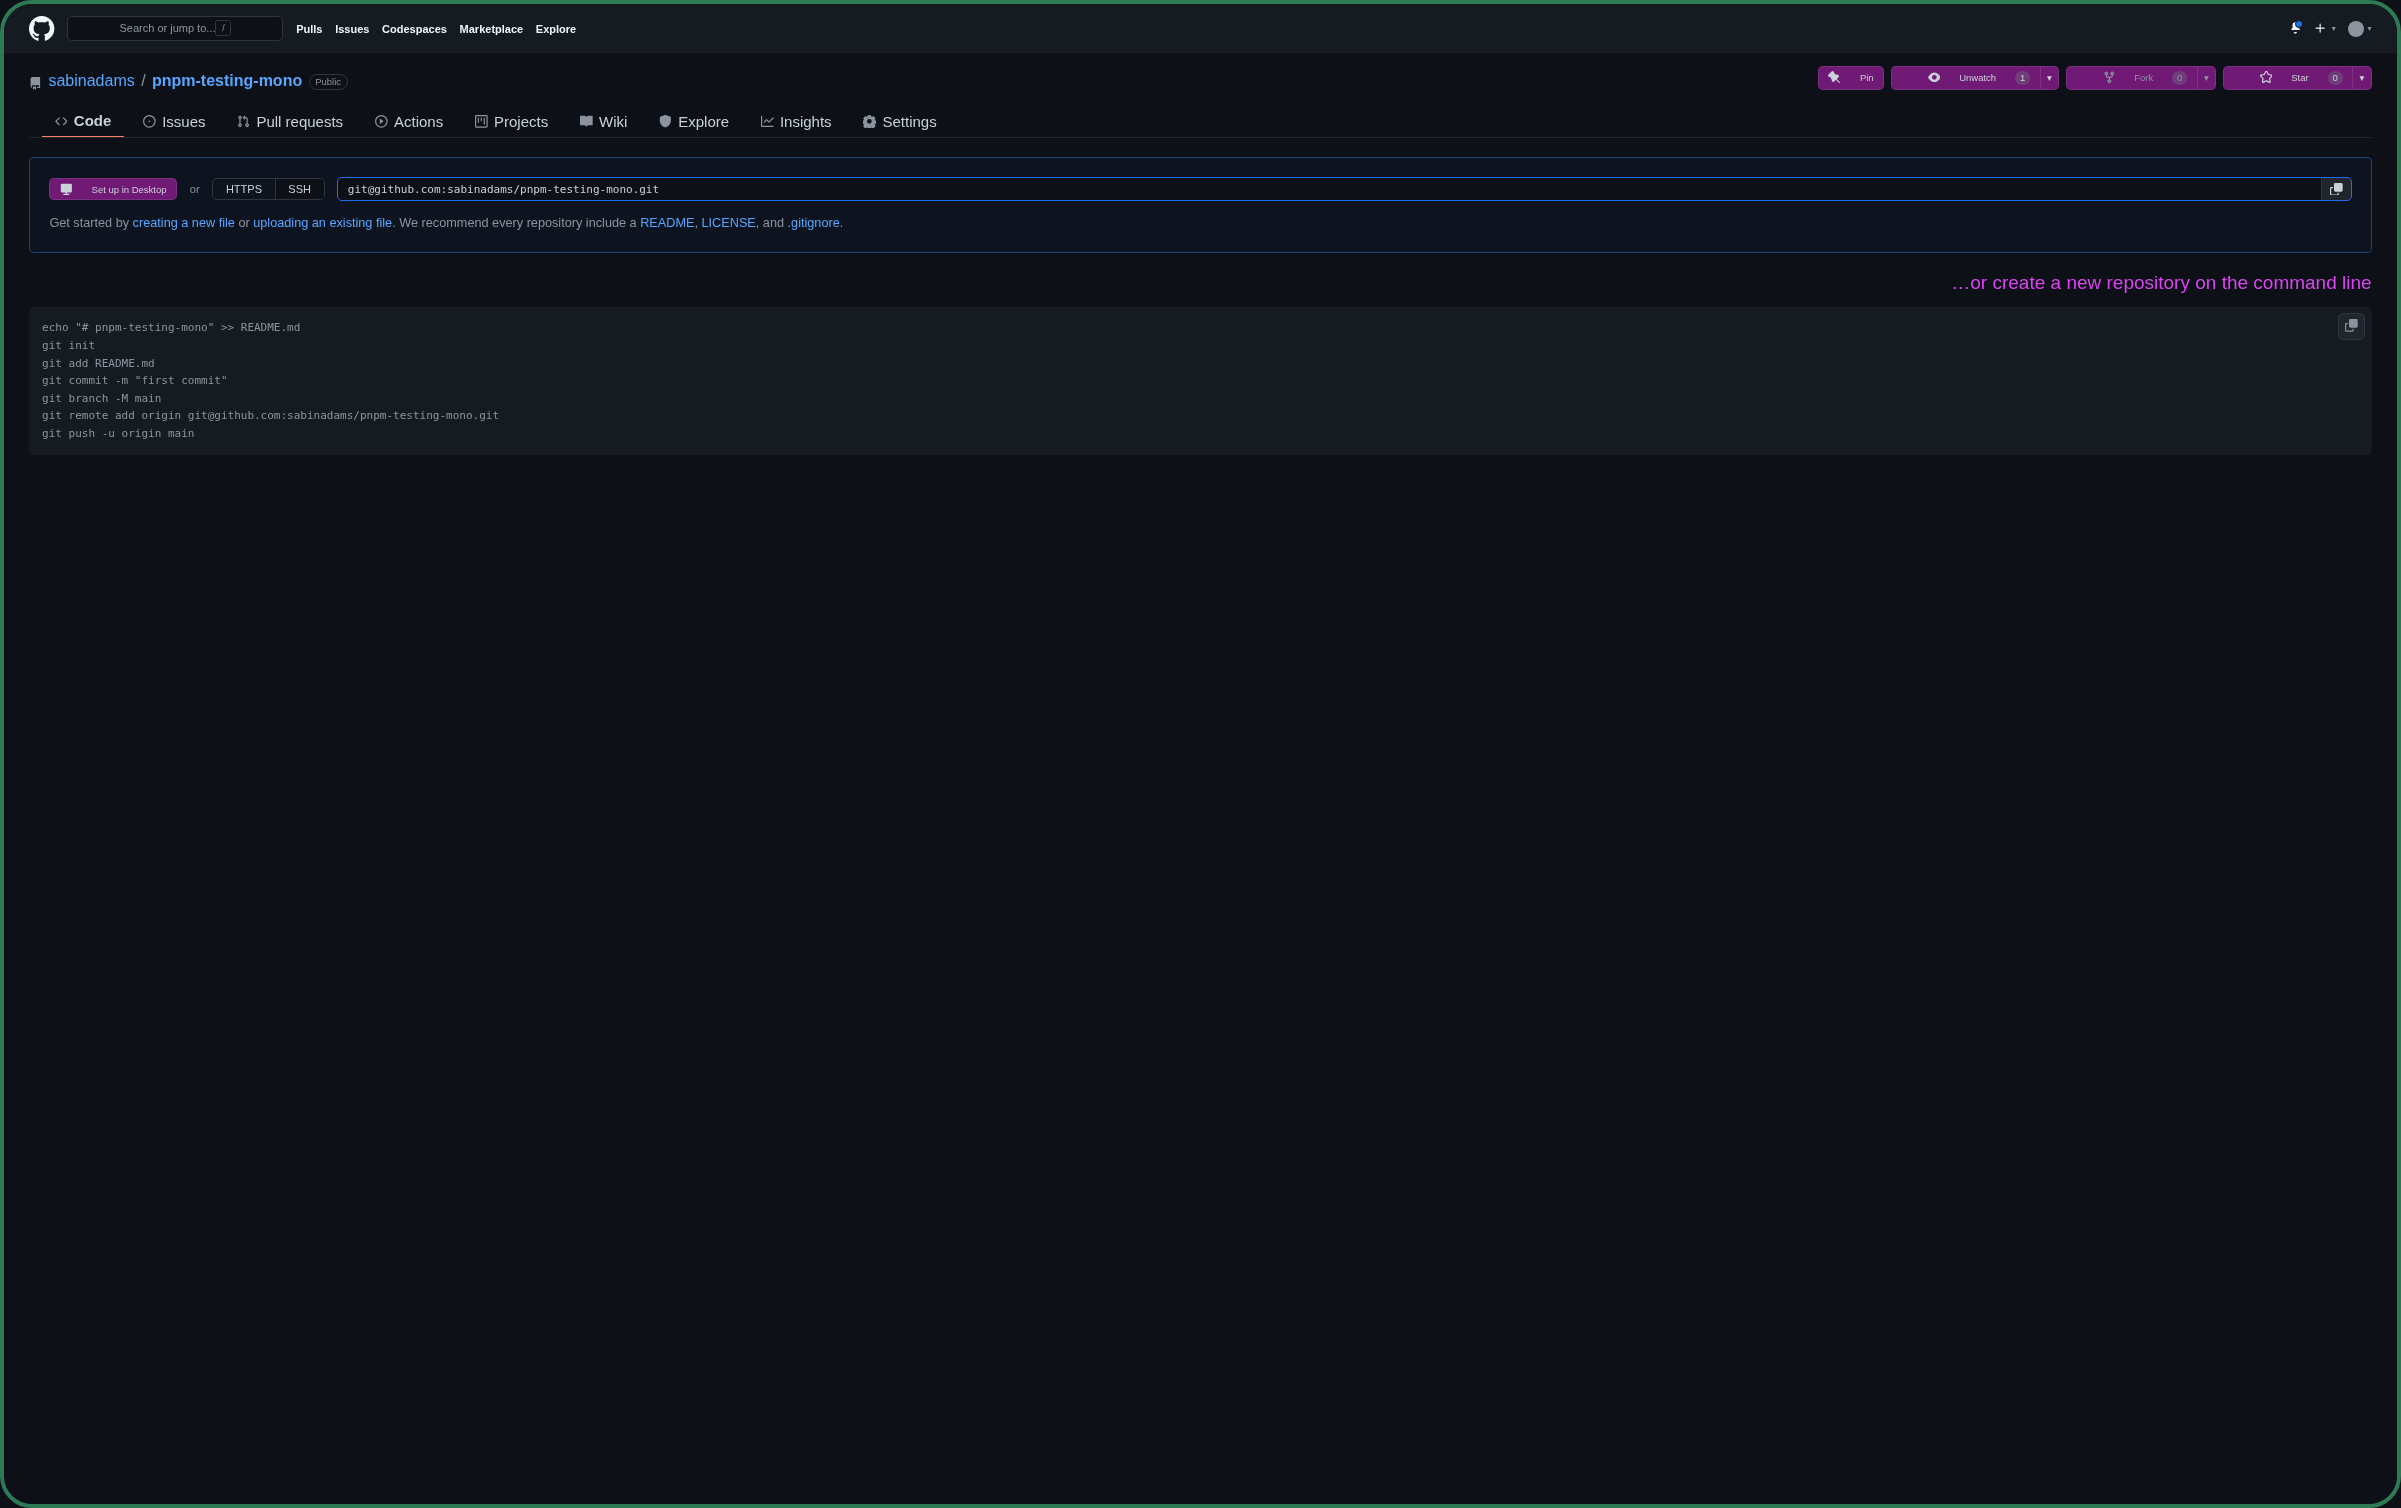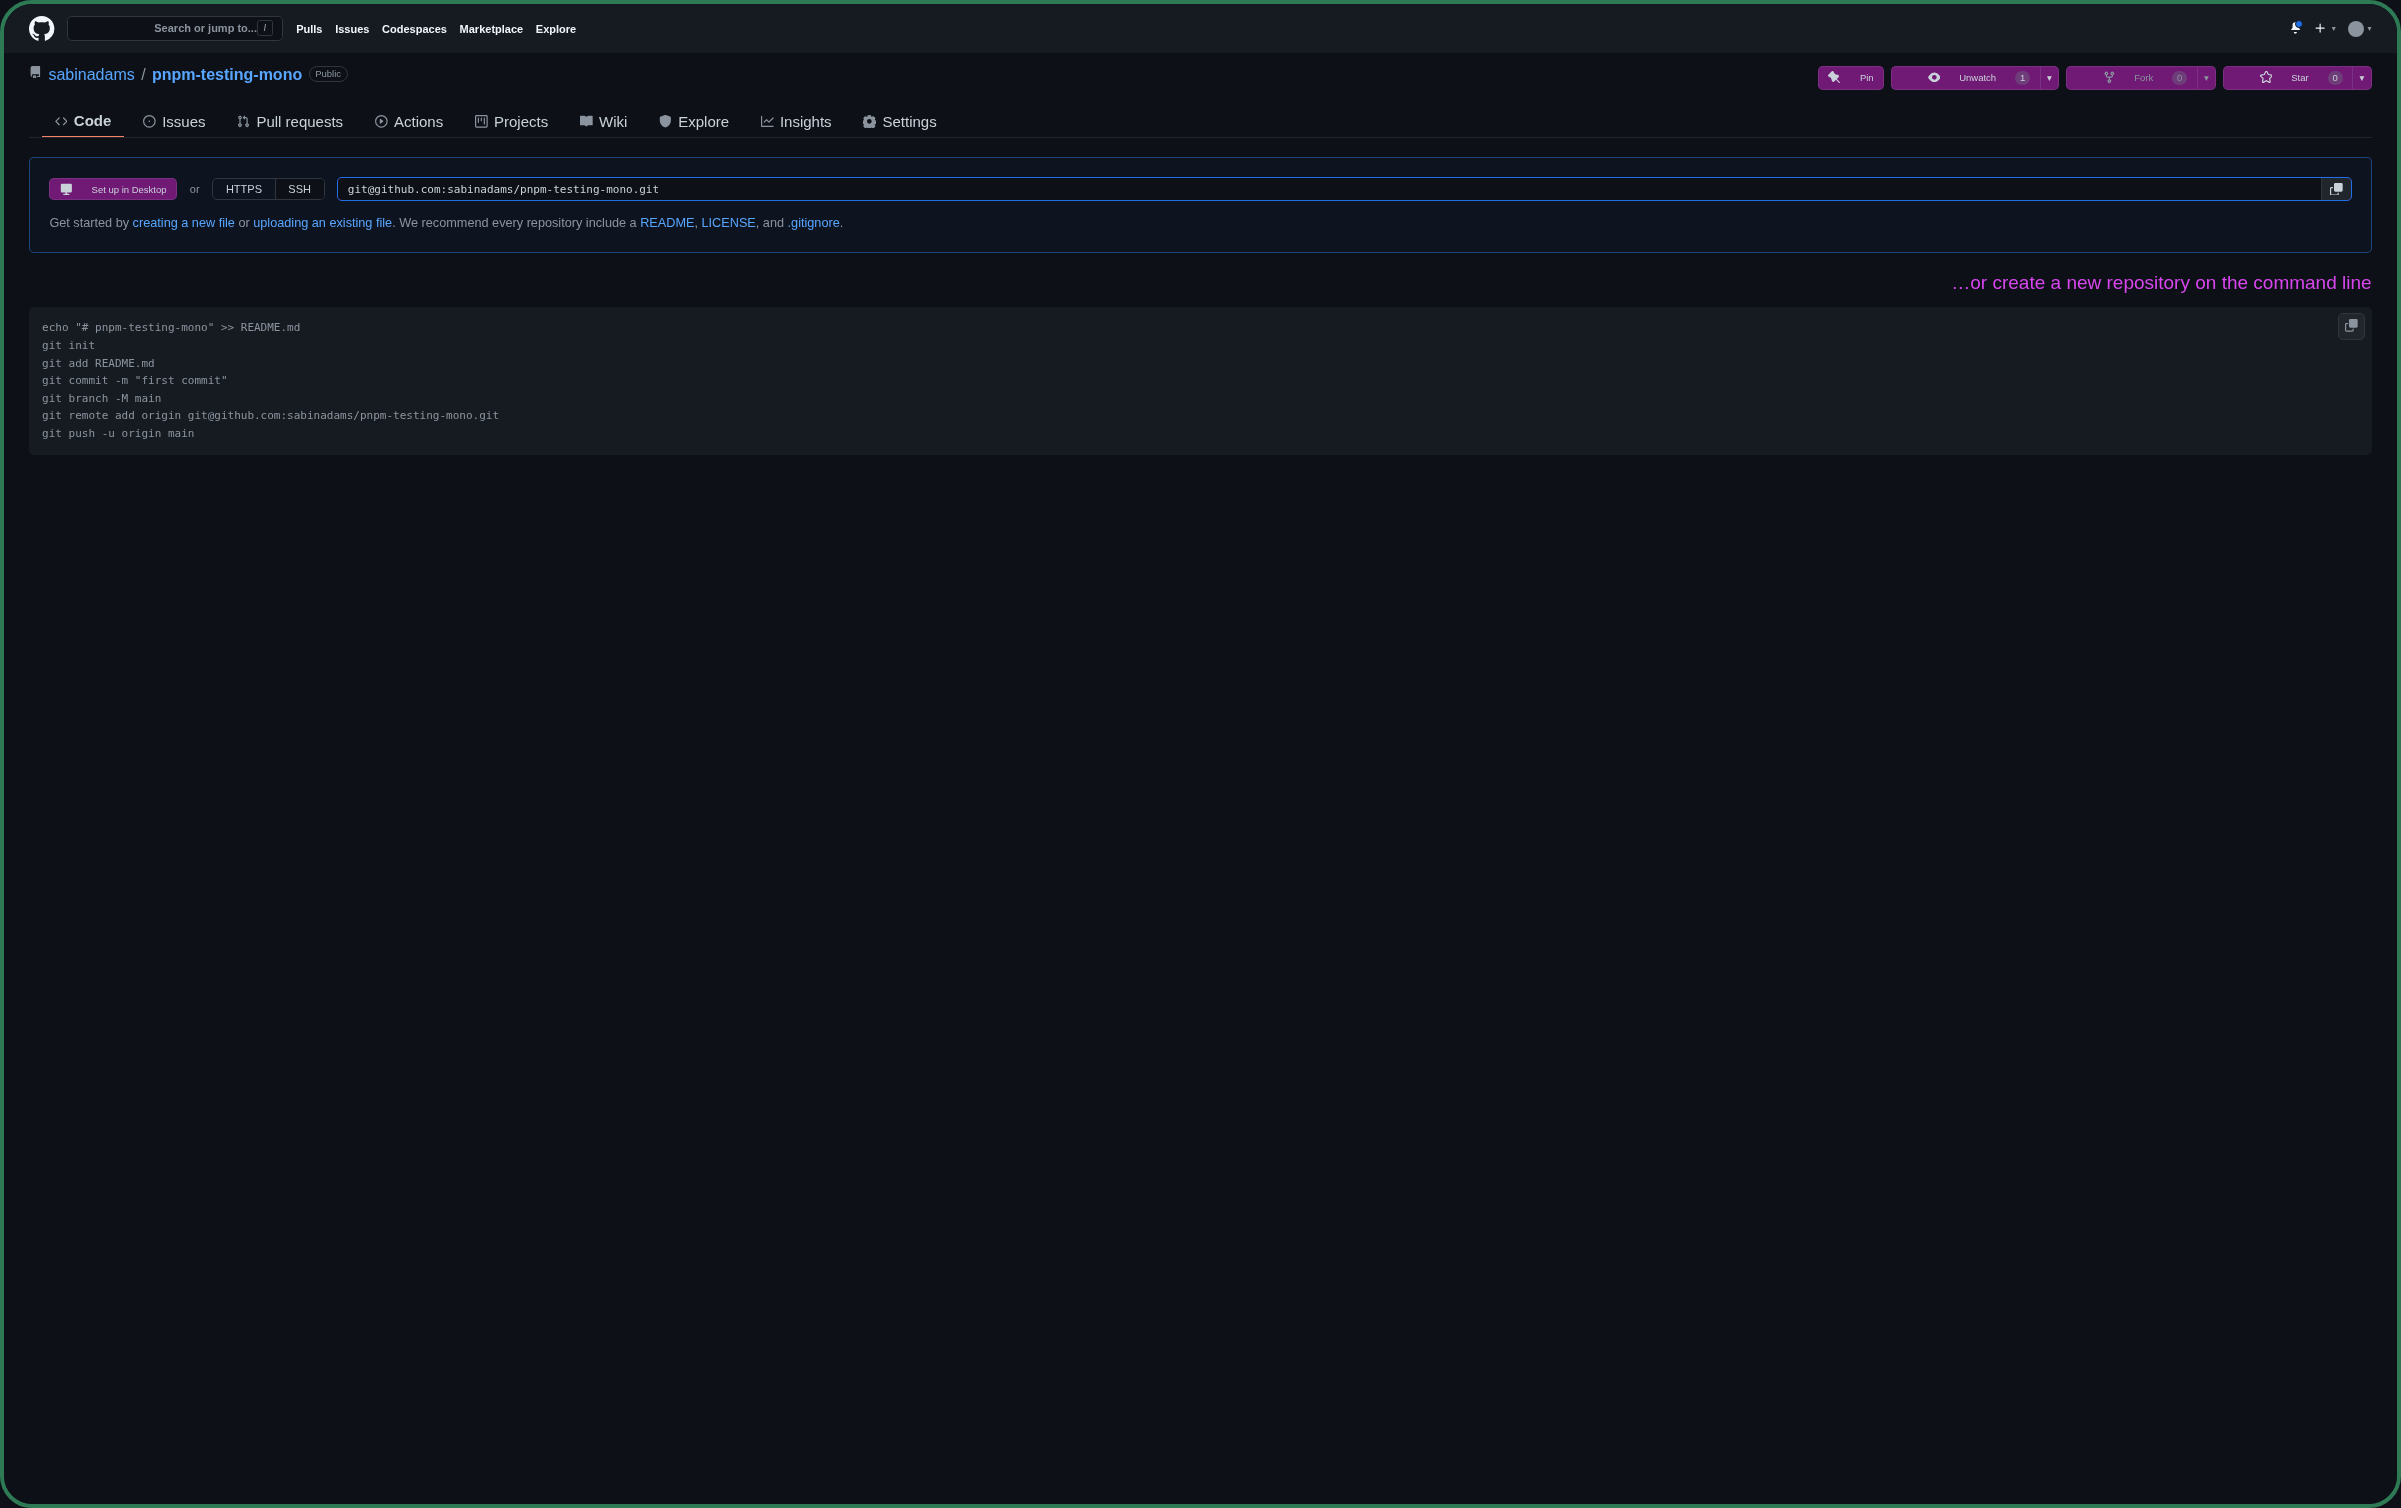--- a/index.html
+++ b/index.html
@@ -30,23 +30,22 @@
   .github-logo svg { display: block; fill: #f0f6fc; }
   .search-box {
     background: #0d1117;
     border: 0.8px solid #30363d;
     border-radius: 4.8px;
     height: 25.4px;
     width: 216px;
     display: flex;
     align-items: center;
     padding: 0 9.5px;
-    justify-content: flex-end;
+    justify-content: center;
     color: #8b949e;
-    font-weight: bold;
   }
   .search-slash {
     border: 0.8px solid #30363d;
     border-radius: 2.4px;
     width: 16px;
     height: 16px;
     display: flex;
     align-items: center;
     justify-content: center;
     font-size: 8.7px;
@@ -67,21 +66,21 @@
     background: #1f6feb; border-radius: 50%;
     border: 1.6px solid #161b22;
   }
   .plus { color: #f0f6fc; display: flex; align-items: center; gap: 1.6px; }
   .avatar { width: 16px; height: 16px; border-radius: 50%; background: #8b949e; display: flex; align-items: center; }
   .caret { font-size: 8px; color: #8b949e; margin-left: 3.2px; }
   .repo-head {
     padding: 12.7px 25.4px 0 25.4px;
     background: #0d1117;
   }
-  .repo-title-row { display: flex; align-items: flex-start; gap: 6.4px; margin-bottom: 16px; }
+  .repo-title-row { display: flex; align-items: flex-end; gap: 6.4px; margin-bottom: 16px; }
   .repo-icon { color: #8b949e; }
   .repo-link { color: #58a6ff; font-size: 16px; text-decoration: none; }
   .repo-link.bold { font-weight: 600; }
   .sep { color: #8b949e; font-size: 16px; }
   .public-badge {
     border: 0.8px solid #30363d;
     border-radius: 2em;
     padding: 0 5.6px;
     font-size: 9.5px;
     color: #8b949e;

